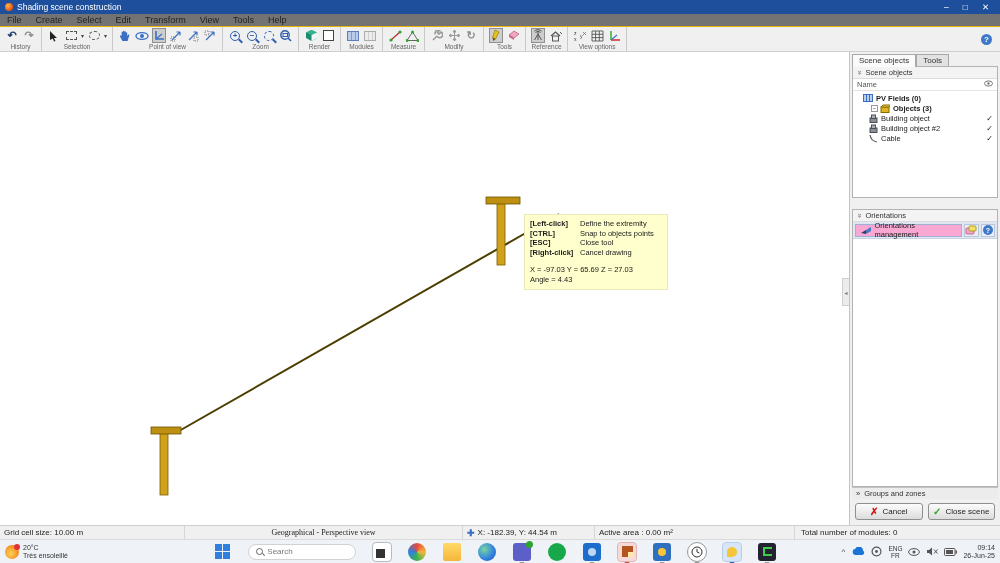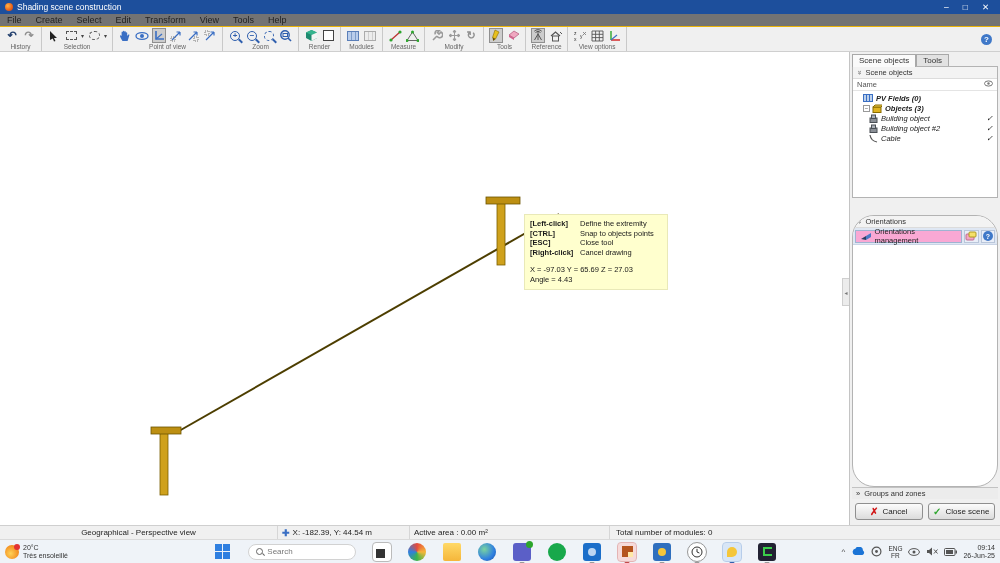--- a/index.html
+++ b/index.html
@@ -46,43 +46,43 @@
   .tip-coords { margin-top:8px; line-height:9.5px; }
   .collapse-handle { position:absolute; right:0px; top:226px; width:7px; height:28px; background:#ececec; border:1px solid #cfcfcf; border-right:none; color:#777; font-size:6px; display:flex; align-items:center; justify-content:center; }
 
   
   .rightcol { width:150px; background:#f0f0f0; display:flex; flex-direction:column; font-size:7.5px; color:#222; }
   .tabs { display:flex; height:15px; align-items:flex-end; padding-left:2px; }
   .tab { padding:1px 6px 2px 6px; border:1px solid #a8a8a8; border-bottom:none; font-size:8px; background:#e2e2e2; color:#333; }
   .tab.active { background:#fafafa; position:relative; z-index:2; }
   .gbox { border:1px solid #b3b3b3; background:#fff; margin:0 2px; display:flex; flex-direction:column; overflow:hidden; }
   .gbox.scene-box { height:132px; margin-top:-1px; }
-  .gbox.orient-box { flex:1; margin-top:17px;border-radius:22px; }
+  .gbox.orient-box { flex:1; margin-top:11px; }
   .ghead { background:#f3f3f3; border-bottom:1px solid #dcdcdc; padding:1px 4px; display:flex; align-items:center; gap:4px; color:#333; height:12px; flex:none; }
   .chev-up { display:inline-block; transform:rotate(-90deg); font-size:8px; color:#555; }
   .name-row { display:flex; align-items:flex-start; border-bottom:1px solid #e4e4e4; padding:1px 4px; color:#555; height:12px; flex:none; }
   .tree { padding:2px 0; }
-  .trow { display:flex; align-items:center; height:10px; white-space:nowrap;font-style:italic; }
+  .trow { display:flex; align-items:center; height:10px; white-space:nowrap; }
   .trow .lbl { margin-left:3px; }
   .bold { font-weight:bold; }
   .expander { width:7px; height:7px; border:1px solid #999; font-size:6px; line-height:5px; text-align:center; color:#444; background:#fff; margin-right:2px; flex:none; }
   .tick { margin-left:auto; padding-right:4px; color:#222; font-size:8px; }
   .mgmt-row { display:flex; align-items:center; background:#dfe7f3; border-bottom:1px solid #c9d4e6; padding:1px 2px; gap:2px; height:17px; flex:none; }
   .mgmt-btn { display:flex; align-items:center; gap:3px; background:#f9a8d4; border:1px solid #9fb3d1; padding:1px 4px; height:13px; }
   .icon-btn { width:15px; height:13px; border:1px solid #b9c6da; background:#e9eef8; display:flex; align-items:center; justify-content:center; }
   .groups-bar { height:12px; border-top:1px solid #c2c2c2; background:#ececec; display:flex; align-items:center; gap:4px; padding:0 4px; color:#333; margin:0 2px; }
   .panel-buttons { height:26px; display:flex; gap:5px; padding:4px 5px 5px 5px; }
   .pbtn { flex:1; border:1px solid #8f8f8f; border-radius:3px; background:linear-gradient(#fcfcfc,#dcdcdc); font-size:8px; display:flex; align-items:center; justify-content:center; gap:4px; color:#222; }
   .x-red { color:#d11a1a; font-weight:bold; font-size:10px; }
   .ck-green { color:#2da52d; font-weight:bold; font-size:10px; }
 
   
   .statusbar { height:14px; background:#f0f0f0; border-top:1px solid #cfcfcf; display:flex; align-items:center; font-size:8px; color:#222; }
   .scell { border-right:1px solid #d6d6d6; height:100%; display:flex; align-items:center; padding:0 4px; }
-  .s1 { width:185px; } .s2 { width:278px; justify-content:center; }
+  .s1 { width:185px; } .s2 { width:278px; justify-content:center;font-family:Liberation Serif, serif; }
   .s3 { width:132px; gap:3px; } .s4 { width:200px; } .s5 { flex:1; border-right:none; padding-left:6px; }
   .move-cross { color:#3a6fc4; font-weight:bold; font-size:9px; }
 
   
   .taskbar { height:24px; background:#eff3f8; border-top:1px solid #dadada; display:flex; align-items:center; }
   .weather { display:flex; align-items:center; gap:4px; padding-left:5px; width:150px; flex:none; }
   .wicon { width:14px; height:14px; border-radius:50%; background:radial-gradient(circle at 40% 60%, #ffd257, #f28a1e 70%); position:relative; flex:none; }
   .wicon::after { content:''; position:absolute; right:-1px; top:-1px; width:6px; height:6px; border-radius:50%; background:#e23333; }
   .wtext { font-size:7px; color:#333; line-height:8px; }
   .tb-center { flex:1; display:flex; align-items:center; justify-content:center; gap:17px; }
@@ -413,21 +413,21 @@
         </span>
       </div>
       <div class="tree">
         <div class="trow" style="padding-left:10px">
           <svg width="10" height="8">
               <rect x="0.5" y="0.5" width="9" height="7" fill="#bcd0ea" stroke="#3a6fc4"></rect>
               <path d="M3.5 0.5 V7.5 M6.5 0.5 V7.5" stroke="#3a6fc4"></path>
             </svg>
           <span class="lbl bold">PV Fields (0)</span>
         </div>
-        <div class="trow" style="padding-left:10px">
+        <div class="trow" style="padding-left:18px">
           <span class="expander">−</span>
           <svg width="10" height="9">
               <rect x="1" y="3" width="8" height="5.5" fill="#e0b420" stroke="#8a6d00"></rect>
               <path d="M1 3 L3 1 L11 1 L9 3 Z" fill="#f0cf55" stroke="#8a6d00"></path>
             </svg>
           <span class="lbl bold">Objects (3)</span>
         </div>
         <div class="trow" style="padding-left:16px">
           <svg width="9" height="9">
               <rect x="1" y="4" width="7" height="4.5" fill="#8a8f96" stroke="#4a4f55"></rect>
@@ -491,20 +491,21 @@
       </div>
       <div class="pbtn">
         <span class="ck-green">✓</span>
         <span>Close scene</span>
       </div>
     </div>
   </div>
 </div>
 
 <div class="statusbar">
+  <div class="scell s1">Grid cell size: 10.00 m</div>
   <div class="scell s2">Geographical - Perspective view</div>
   <div class="scell s3">
     <span class="move-cross">✚</span>
     <span>X: -182.39, Y: 44.54 m</span>
   </div>
   <div class="scell s4">Active area : 0.00 m²</div>
   <div class="scell s5">Total number of modules: 0</div>
 </div>
 
 <div class="taskbar">

